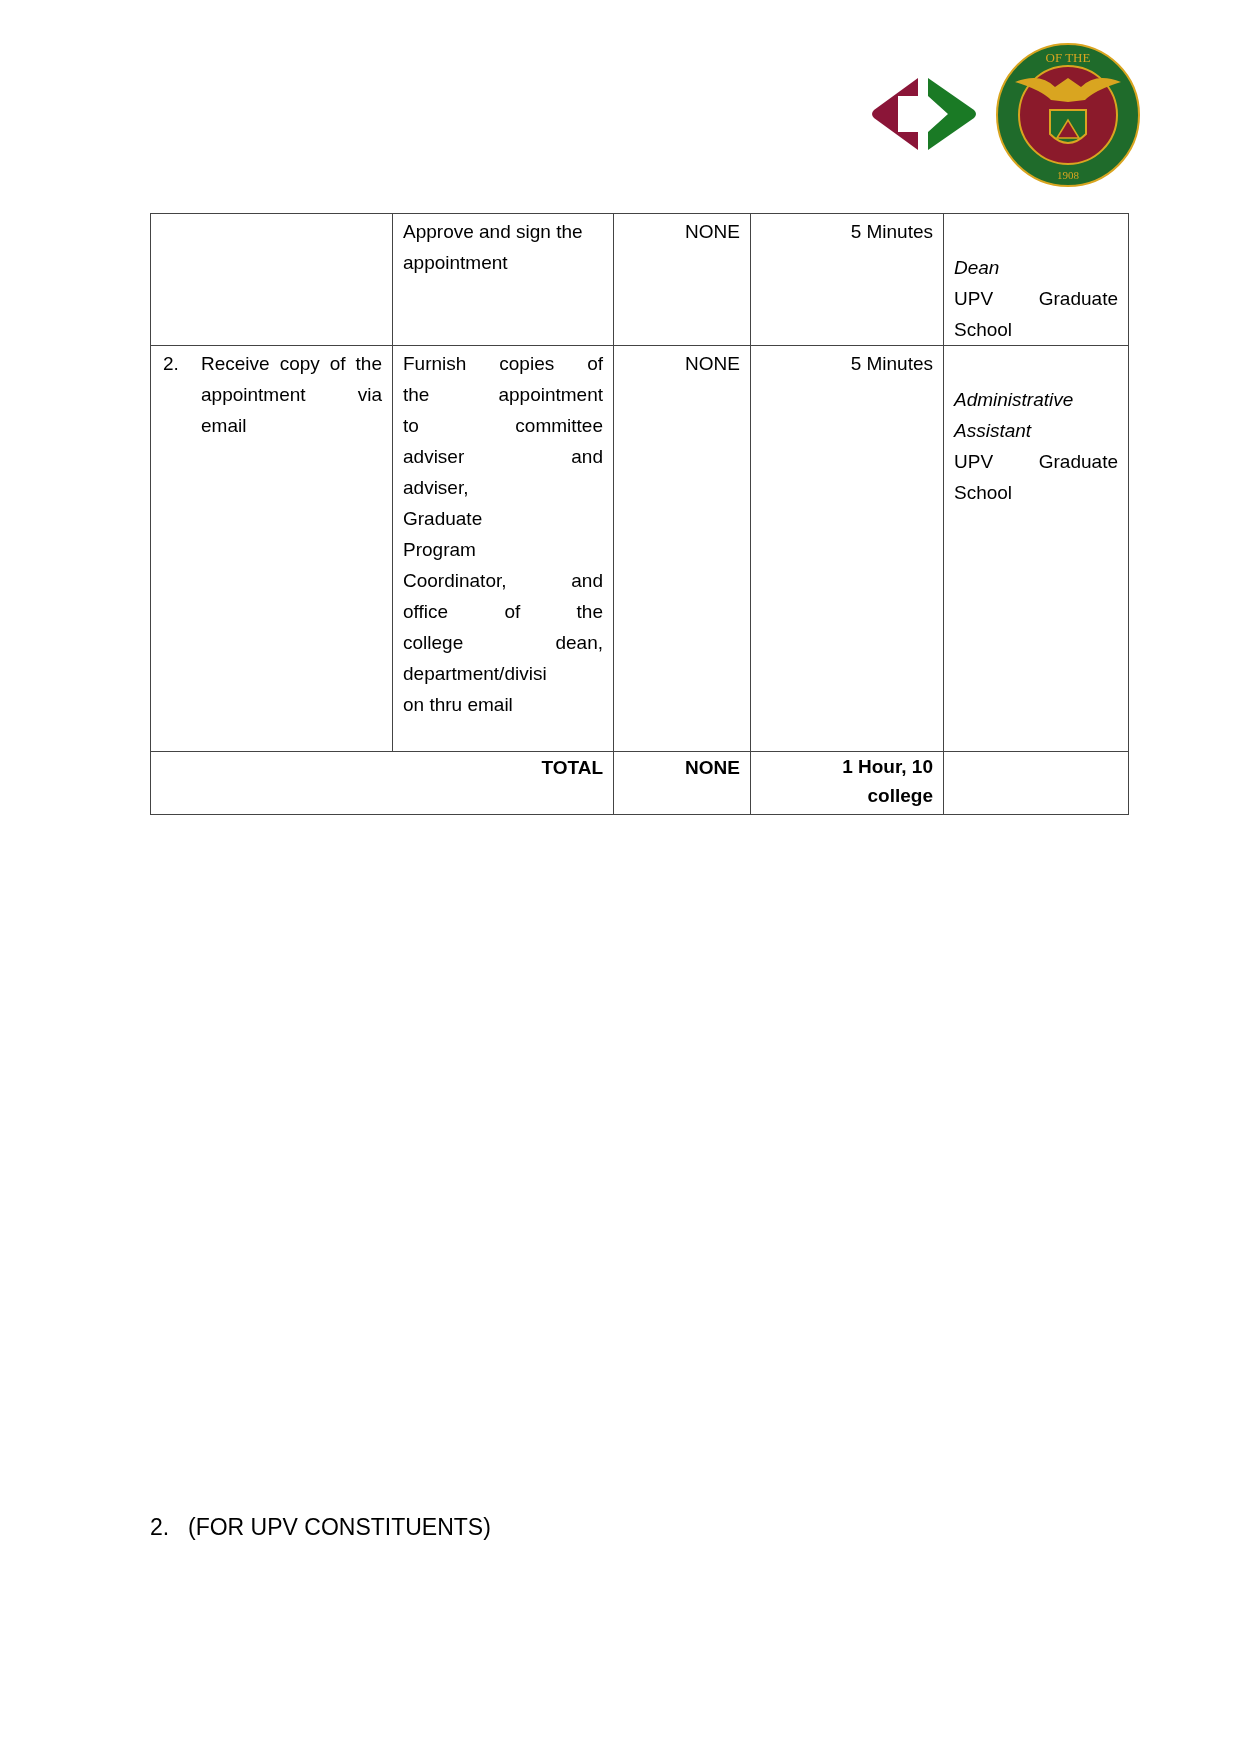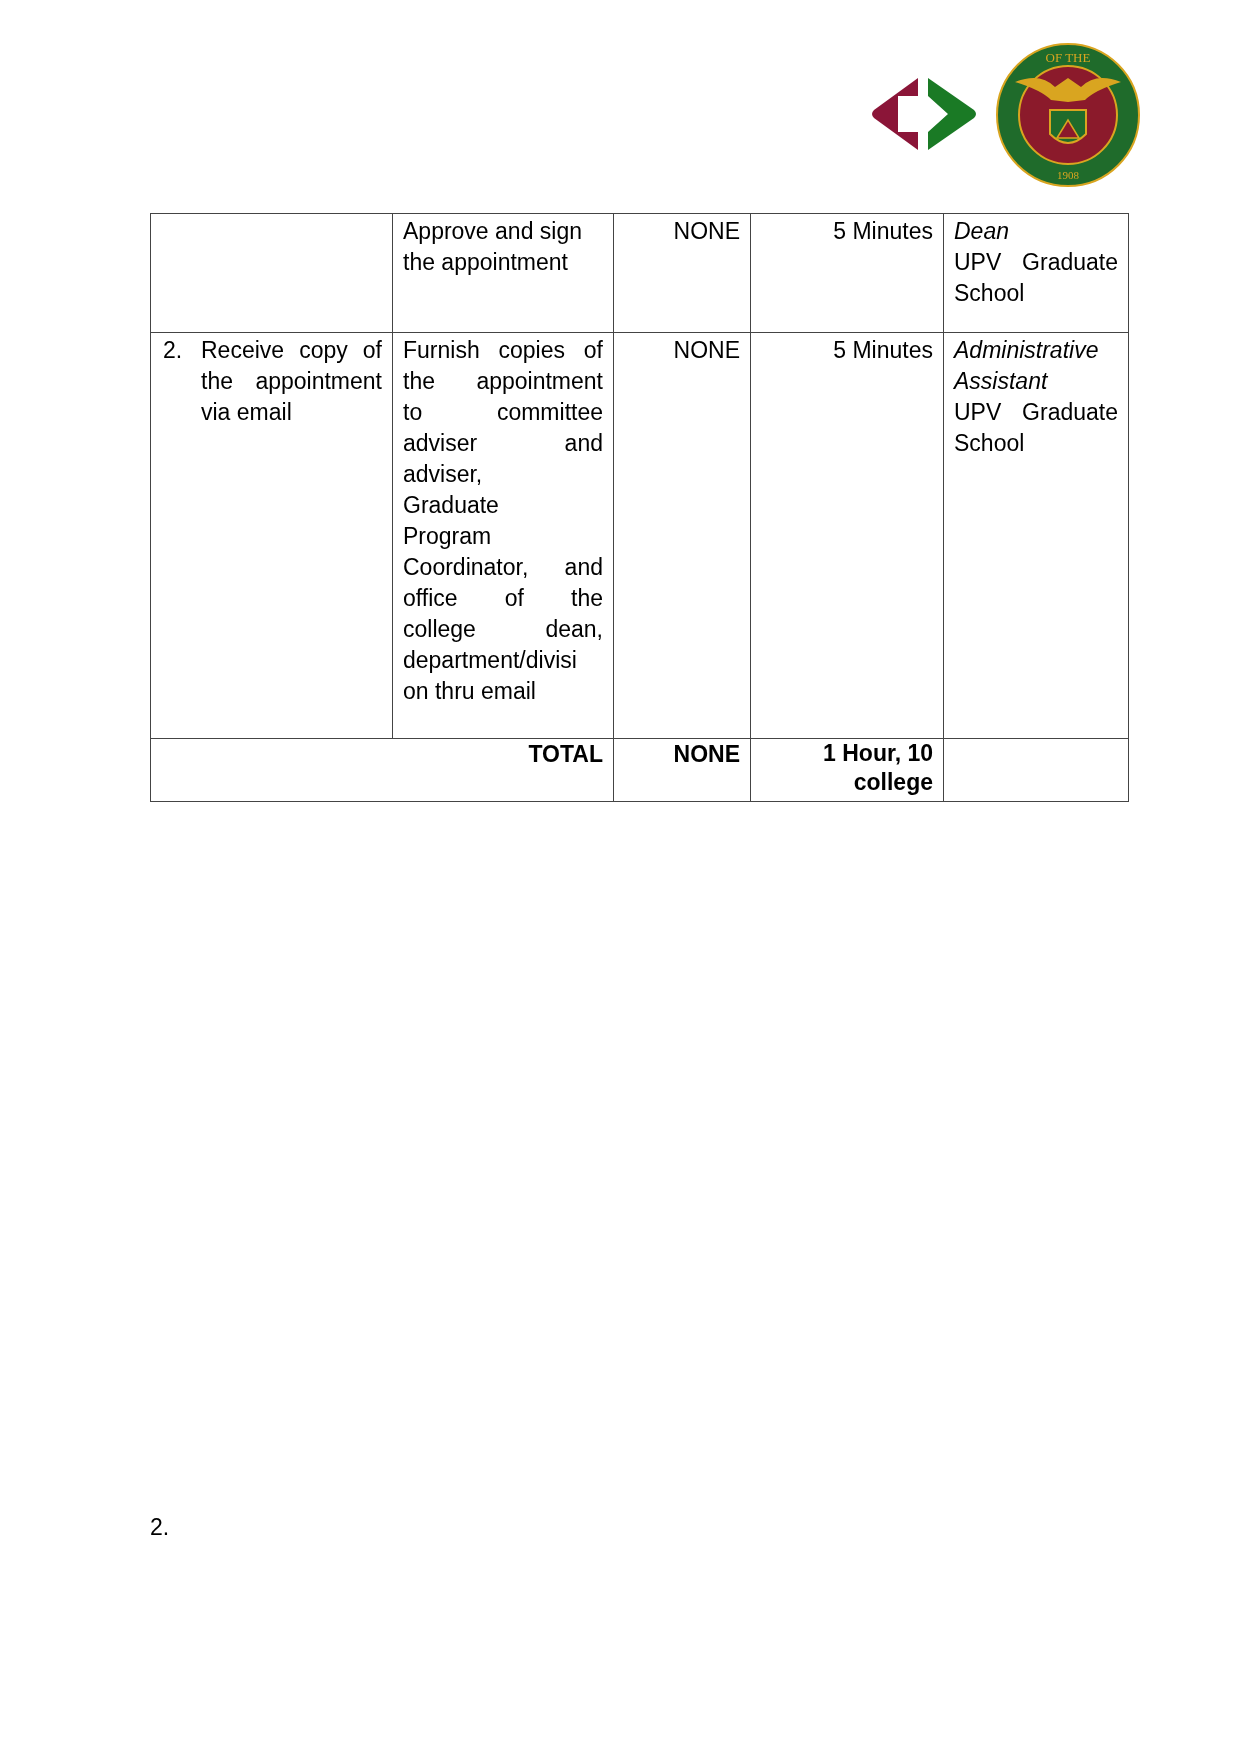--- a/index.html
+++ b/index.html
@@ -6,36 +6,36 @@
     body { width: 1240px; height: 1755px; position: relative; overflow: hidden;
            font-family: "Liberation Sans", sans-serif; color: #000; }
 
     .logo-area { position: absolute; top: 40px; left: 860px; width: 280px; height: 150px; }
     .logo-arrows { position: absolute; left: 10px; top: 34px; width: 110px; height: 80px; }
     .seal { position: absolute; left: 135px; top: 2px; width: 146px; height: 146px; }
 
     table.doc-table {
       position: absolute; left: 150px; top: 213px;
       border-collapse: collapse; table-layout: fixed;
-      width: 978px; font-size: 23px; line-height: 31px;
+      width: 978px; font-size: 19px; line-height: 31px;
     }
     table.doc-table td {
       border: 1.5px solid #444; vertical-align: top; padding: 0 10px;
     }
     .c1 { width: 242px; } .c2 { width: 221px; } .c3 { width: 137px; }
     .c4 { width: 193px; } .c5 { width: 185px; }
 
     .row1 td { height: 116px; }
     .row2 td { height: 403px; }
     .row-total td { height: 62px; vertical-align: middle; }
 
     .justify { text-align: justify; text-align-last: left; }
     .center { text-align: right; }
     .right { text-align: right; }
-    .it { font-style: italic; }
+    .it { font-style: italic; margin-top: 36px; }
     .bold { font-weight: bold; }
     .pad-top { padding-top: 2px !important; }
 
     .step { display: flex; }
     .step-num { width: 38px; flex-shrink: 0; padding-left: 2px; }
     .step-text { flex: 1; text-align: justify; }
 
     .desc-line { display: block; }
     .desc-just { display: block; text-align: justify; text-align-last: justify; }
 
@@ -130,14 +130,15 @@
       <div>college</div>
     </td>
     <td></td>
   </tr>
 </tbody>
   </table>
 
 <div class="section-heading">
   <span class="num">2.</span>
   <span>
+    <span style="display:block">(FOR UPV CONSTITUENTS)</span>
   </span>
 </div>
 
 </body></html>

